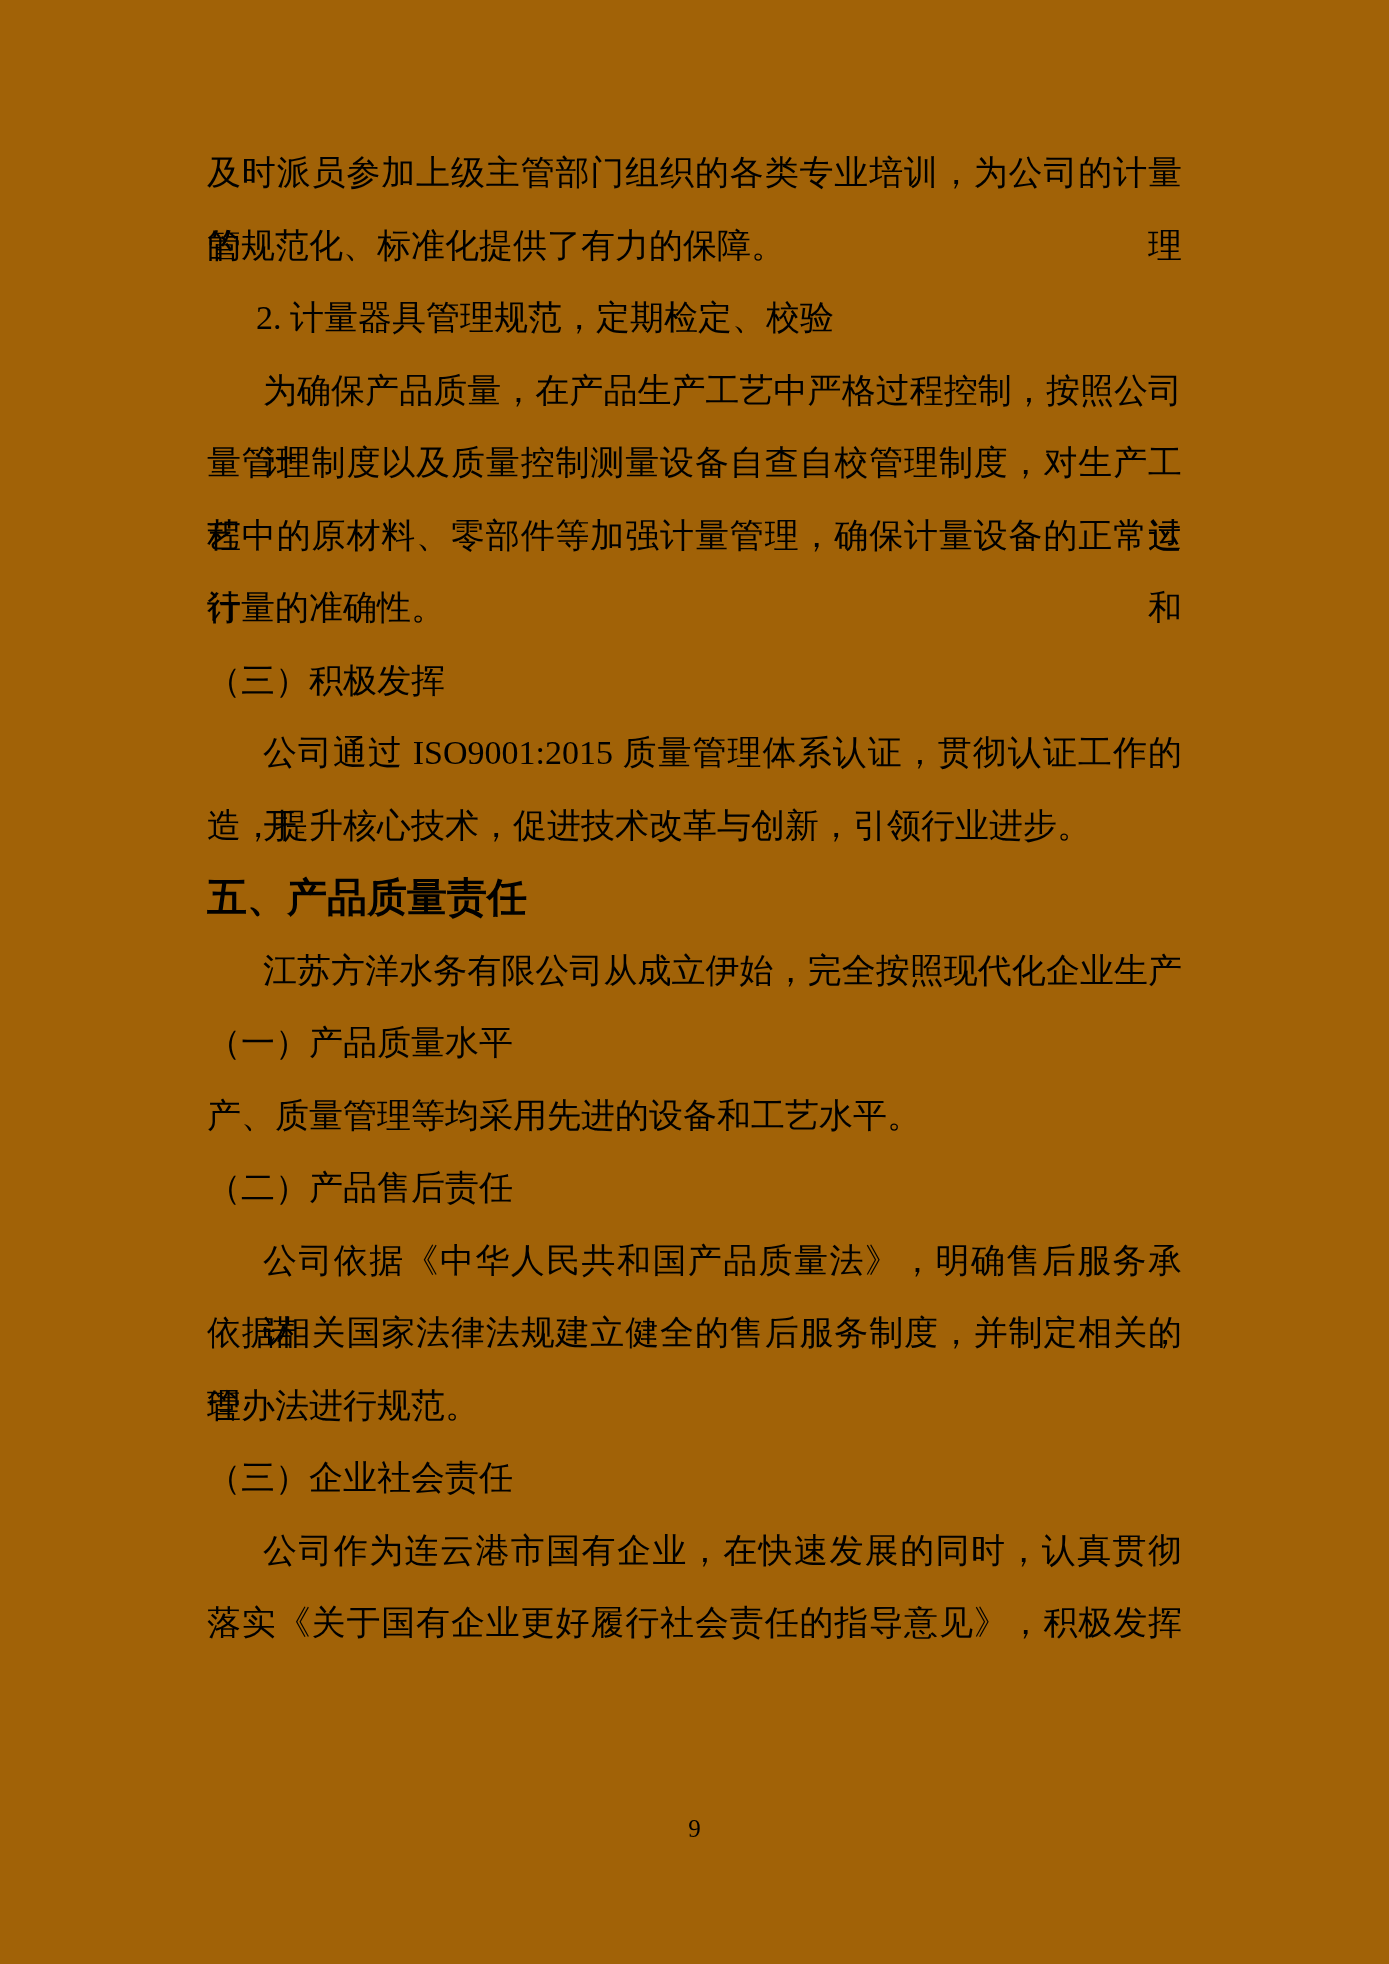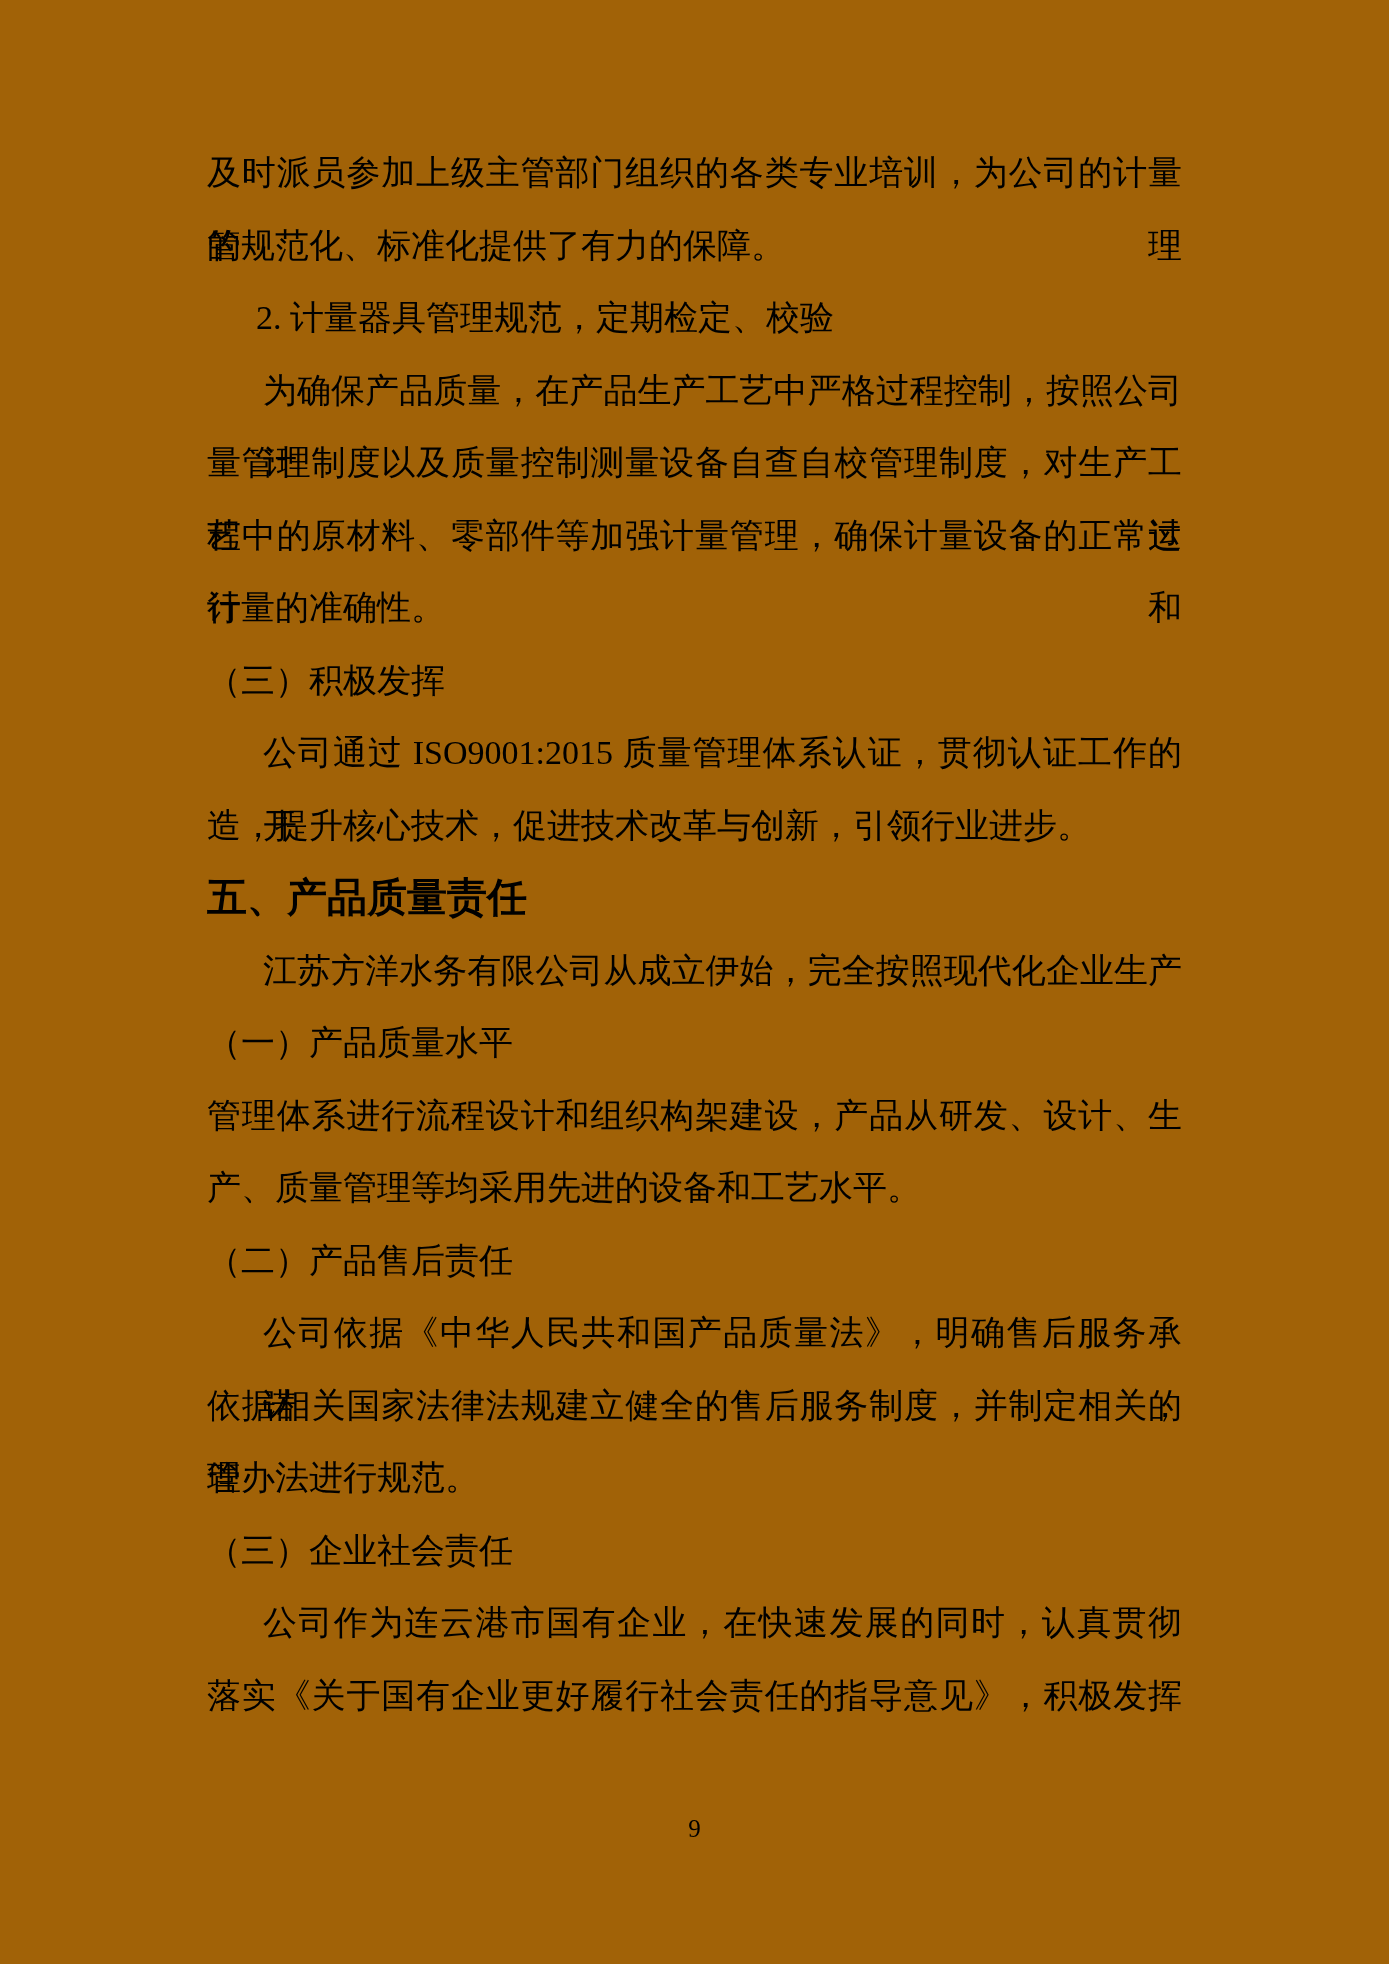--- a/index.html
+++ b/index.html
@@ -73,21 +73,20 @@
     <div class="line indent full">为确保产品质量，在产品生产工艺中严格过程控制，按照公司计</div>
     <div class="line full">量管理制度以及质量控制测量设备自查自校管理制度，对生产工艺过</div>
     <div class="line full">程中的原材料、零部件等加强计量管理，确保计量设备的正常运行和</div>
     <div class="line">计量的准确性。</div>
     <div class="line">（三）积极发挥</div>
     <div class="line indent full">公司通过 ISO9001:2015 质量管理体系认证，贯彻认证工作的开</div>
     <div class="line">造，提升核心技术，促进技术改革与创新，引领行业进步。</div>
     <div class="line heading">五、产品质量责任</div>
     <div class="line indent full">江苏方洋水务有限公司从成立伊始，完全按照现代化企业生产</div>
     <div class="line">（一）产品质量水平</div>
-    <div class="line full">管理体系进行流程设计和组织构架建设，产品从研发、设计、生</div>
     <div class="line">产、质量管理等均采用先进的设备和工艺水平。</div>
     <div class="line">（二）产品售后责任</div>
     <div class="line indent full">公司依据《中华人民共和国产品质量法》，明确售后服务承诺，</div>
     <div class="line full">依据相关国家法律法规建立健全的售后服务制度，并制定相关的管</div>
     <div class="line">理办法进行规范。</div>
     <div class="line">（三）企业社会责任</div>
     <div class="line indent full">公司作为连云港市国有企业，在快速发展的同时，认真贯彻</div>
     <div class="line full">落实《关于国有企业更好履行社会责任的指导意见》，积极发挥</div>
   </div>
 

